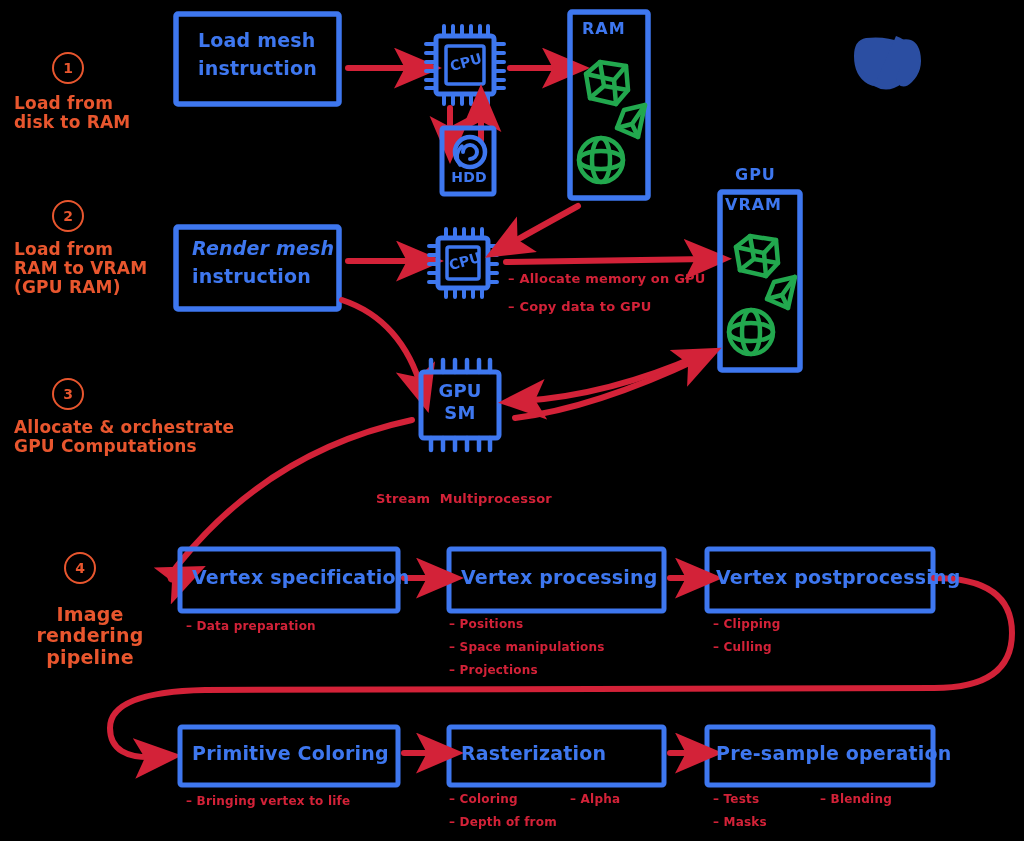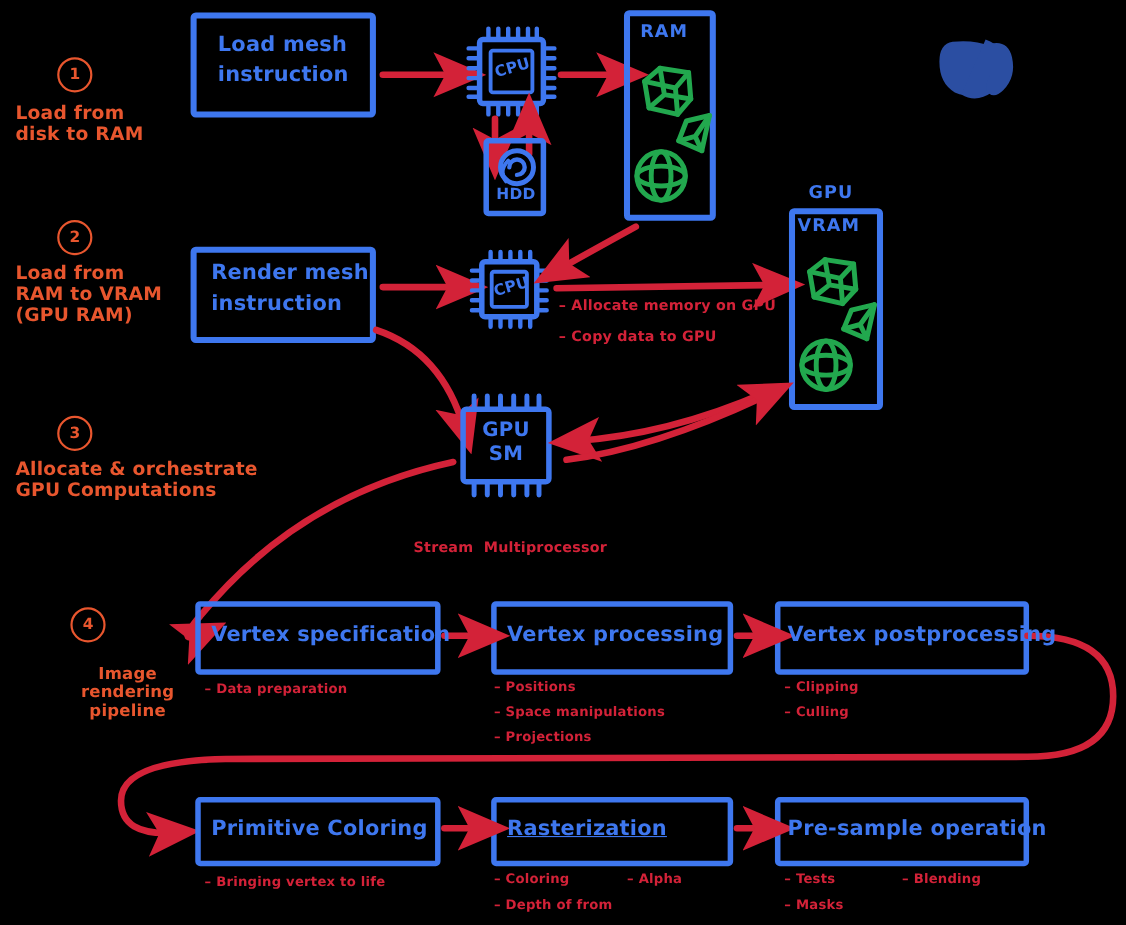--- a/index.html
+++ b/index.html
@@ -192,21 +192,21 @@
   <div class="lbl hand blue chiplabel" style="left:450px;top:170px;width:38px;">HDD</div>
   <div class="lbl hand blue memlabel" style="left:582px;top:20px;width:60px;">RAM</div>
 
   <div class="numcircle" style="left:52px;top:200px;">
     <span>2</span>
   </div>
   <div class="lbl hand orange step-title" style="left:14px;top:240px;width:165px;">Load from
 RAM to VRAM
 (GPU RAM)</div>
 
-  <div class="lbl hand blue box-title" style="left:192px;top:238px;width:150px;">Render mesh</div>
+  <div class="lbl hand blue box-title" style="left:192px;top:238px;width:150px;font-style:italic;">Render mesh</div>
   <div class="lbl hand blue box-title" style="left:192px;top:266px;width:150px;">instruction</div>
 
   <div class="lbl hand blue chiplabel" style="left:447px;top:254px;width:36px;transform:rotate(-16deg);">CPU</div>
 
   <div class="lbl hand blue memlabel" style="left:735px;top:166px;width:70px;">GPU</div>
   <div class="lbl hand blue memlabel" style="left:725px;top:196px;width:80px;">VRAM</div>
 
   <div class="lbl hand red note" style="left:508px;top:272px;width:220px;">– Allocate memory on GPU</div>
   <div class="lbl hand red note" style="left:508px;top:300px;width:220px;">– Copy data to GPU</div>
 
@@ -217,39 +217,39 @@
 GPU Computations</div>
 
   <div class="lbl hand blue chiplabel" style="left:437px;top:382px;width:46px;font-size:18px;">GPU</div>
   <div class="lbl hand blue chiplabel" style="left:437px;top:404px;width:46px;font-size:18px;">SM</div>
 
   <div class="lbl hand red note" style="left:376px;top:492px;width:320px;">Stream  Multiprocessor</div>
 
   <div class="numcircle" style="left:64px;top:552px;">
     <span>4</span>
   </div>
-  <div class="lbl hand orange step-title" style="left:56px;top:604px;width:120px;text-align:center;font-size:15px;">Image
+  <div class="lbl hand orange step-title" style="left:30px;top:604px;width:120px;text-align:center;font-size:19px;">Image
 rendering
 pipeline</div>
 
   <div class="lbl hand blue box-title" style="left:192px;top:567px;width:210px;">Vertex specification</div>
   <div class="lbl hand blue box-title" style="left:461px;top:567px;width:205px;">Vertex processing</div>
   <div class="lbl hand blue box-title" style="left:716px;top:567px;width:220px;">Vertex postprocessing</div>
 
   <div class="lbl hand red note-sm" style="left:186px;top:620px;">– Data preparation</div>
 
   <div class="lbl hand red note-sm" style="left:449px;top:618px;">– Positions</div>
   <div class="lbl hand red note-sm" style="left:449px;top:641px;">– Space manipulations</div>
   <div class="lbl hand red note-sm" style="left:449px;top:664px;">– Projections</div>
 
   <div class="lbl hand red note-sm" style="left:713px;top:618px;">– Clipping</div>
   <div class="lbl hand red note-sm" style="left:713px;top:641px;">– Culling</div>
 
   <div class="lbl hand blue box-title" style="left:192px;top:743px;width:210px;">Primitive Coloring</div>
-  <div class="lbl hand blue box-title" style="left:461px;top:743px;width:205px;text-decoration:underline;">Rasterization</div>
+  <div class="lbl hand blue box-title" style="left:461px;top:743px;width:205px;">Rasterization</div>
   <div class="lbl hand blue box-title" style="left:716px;top:743px;width:220px;">Pre-sample operation</div>
 
   <div class="lbl hand red note-sm" style="left:186px;top:795px;">– Bringing vertex to life</div>
 
   <div class="lbl hand red note-sm" style="left:449px;top:793px;">– Coloring</div>
   <div class="lbl hand red note-sm" style="left:449px;top:816px;">– Depth of from</div>
   <div class="lbl hand red note-sm" style="left:570px;top:793px;">– Alpha</div>
 
   <div class="lbl hand red note-sm" style="left:713px;top:793px;">– Tests</div>
   <div class="lbl hand red note-sm" style="left:713px;top:816px;">– Masks</div>

